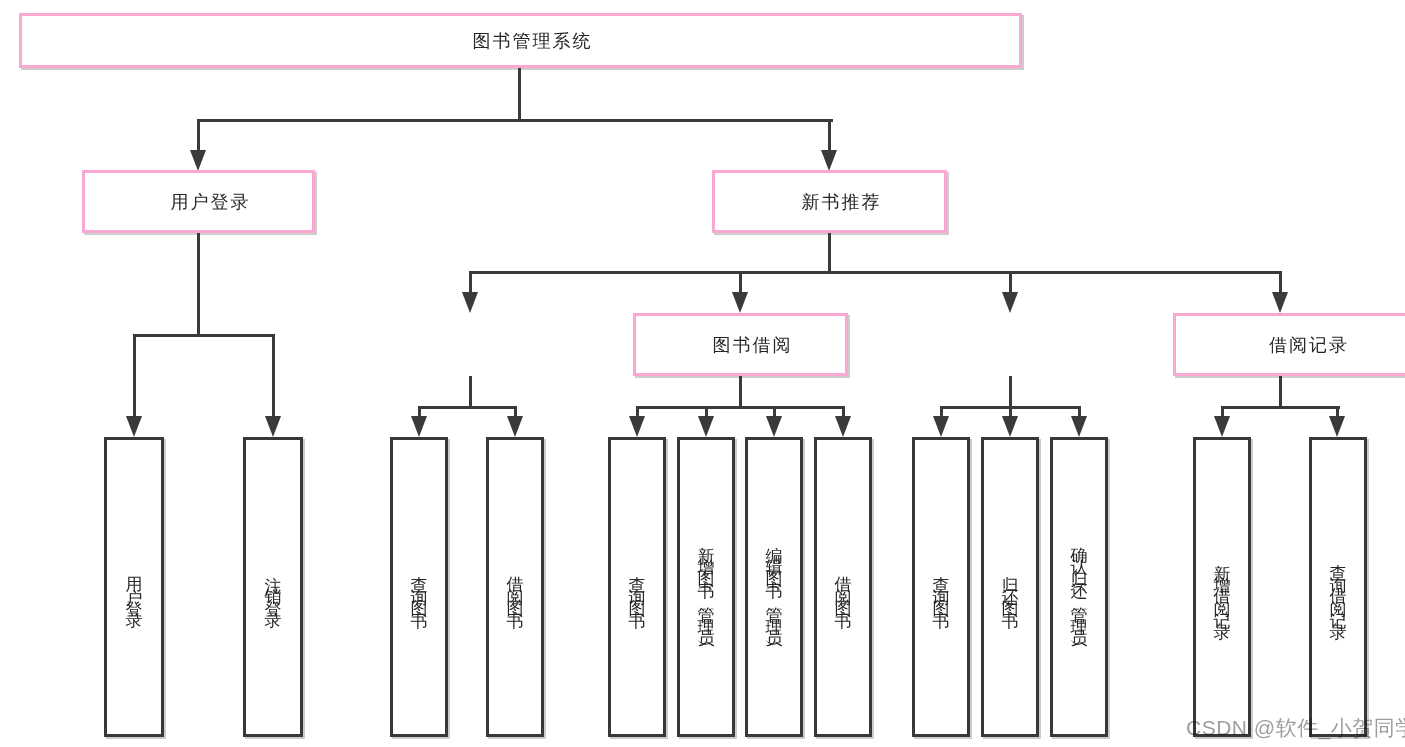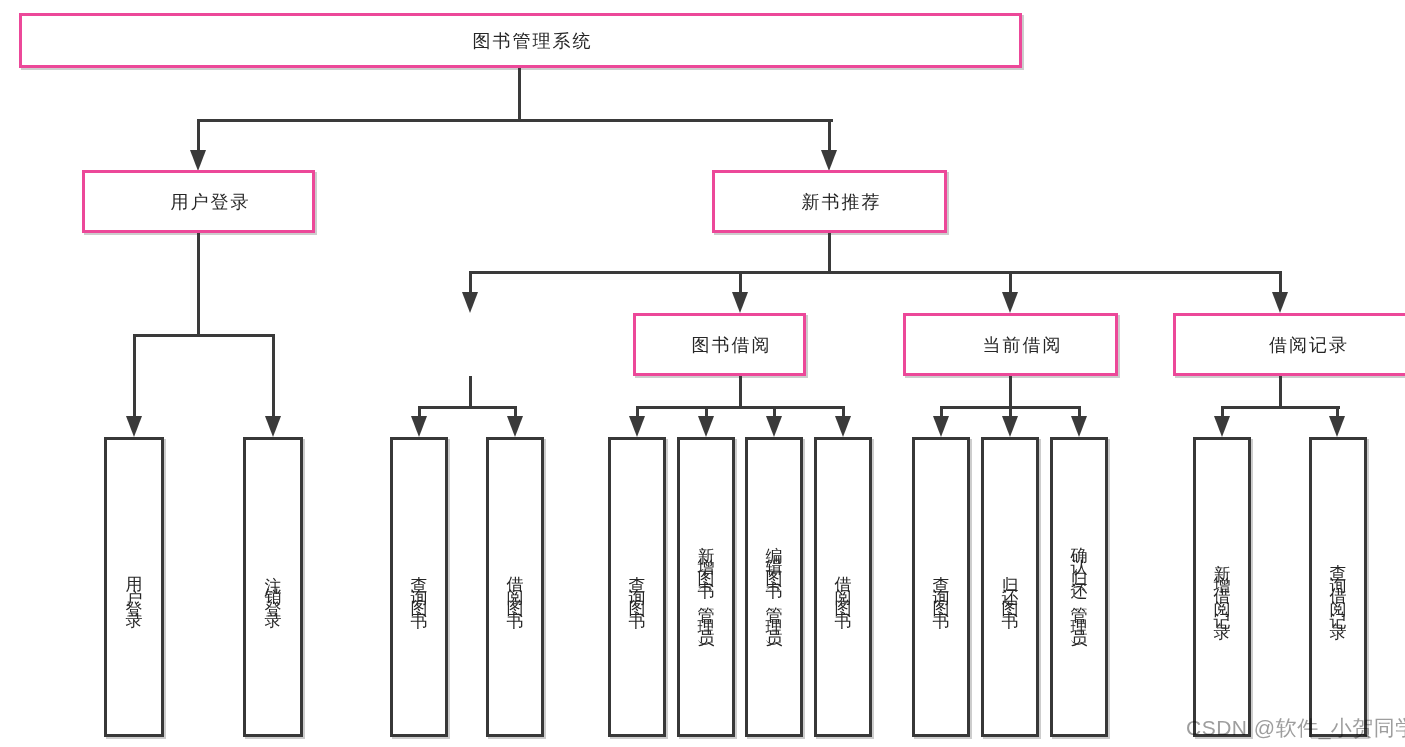--- a/index.html
+++ b/index.html
@@ -2,21 +2,21 @@
 <html><head>
 <meta charset="utf-8">
 <style>
   html,body { margin:0; padding:0; background:#ffffff; }
   #canvas {
     position:relative; width:1405px; height:747px; background:#ffffff;
     font-family:"Liberation Sans","DejaVu Sans",sans-serif; overflow:hidden;
   }
   .box {
     position:absolute; box-sizing:border-box; background:#ffffff;
-    border:3px solid #ec4899; color:#262626;
+    border:3px solid #f9a8d4; color:#262626;
     display:flex; align-items:center; justify-content:center;
     font-size:18px; letter-spacing:2px;
     box-shadow:2px 2px 0 rgba(145,145,145,.45);
     padding-left:24px;
   }
   .vbox {
     position:absolute; box-sizing:border-box; background:#ffffff;
     border:3px solid #383838; color:#262626;
     display:flex; align-items:center; justify-content:center;
     writing-mode:vertical-lr; text-orientation:mixed;
@@ -64,22 +64,21 @@
   <div class="hline" style="left:469px;top:271px;width:813px"></div>
   <div class="vline" style="left:469px;top:271px;height:24px"></div>
   <div class="vline" style="left:739px;top:271px;height:24px"></div>
   <div class="vline" style="left:1009px;top:271px;height:24px"></div>
   <div class="vline" style="left:1279px;top:271px;height:24px"></div>
   <div class="arrow" style="left:462px;top:292px"></div>
   <div class="arrow" style="left:732px;top:292px"></div>
   <div class="arrow" style="left:1002px;top:292px"></div>
   <div class="arrow" style="left:1272px;top:292px"></div>
 
-  <div class="box" style="left:633px;top:313px;width:173px;height:63px">图书借阅</div>
-  <div class="box" style="left:903px;top:313px;width:215px;height:63px">当前借阅</div>
+  <div class="box" style="left:633px;top:313px;width:215px;height:63px">图书借阅</div>
   <div class="box" style="left:1173px;top:313px;width:248px;height:63px">借阅记录</div>
 
   <div class="vline" style="left:469px;top:376px;height:32px"></div>
   <div class="hline" style="left:418px;top:406px;width:99px"></div>
   <div class="vline" style="left:418px;top:406px;height:12px"></div>
   <div class="vline" style="left:514px;top:406px;height:12px"></div>
   <div class="arrow" style="left:411px;top:416px"></div>
   <div class="arrow" style="left:507px;top:416px"></div>
 
   <div class="vline" style="left:739px;top:376px;height:32px"></div>

